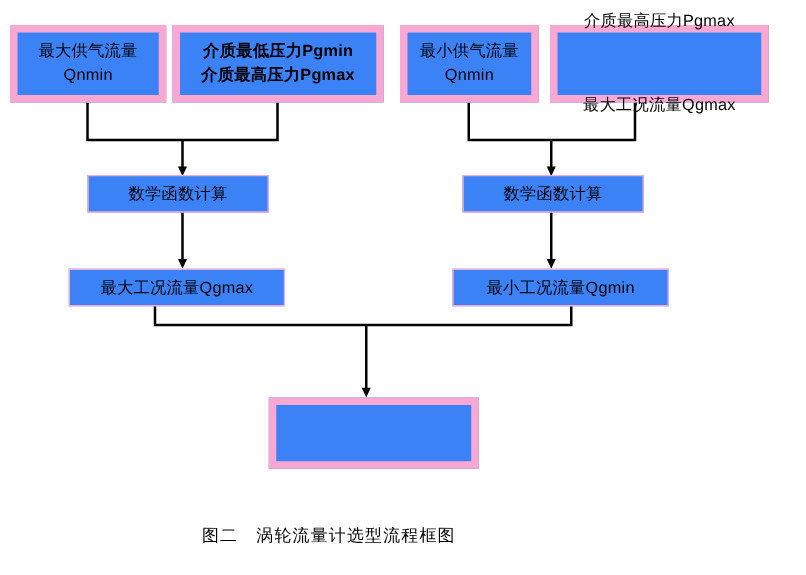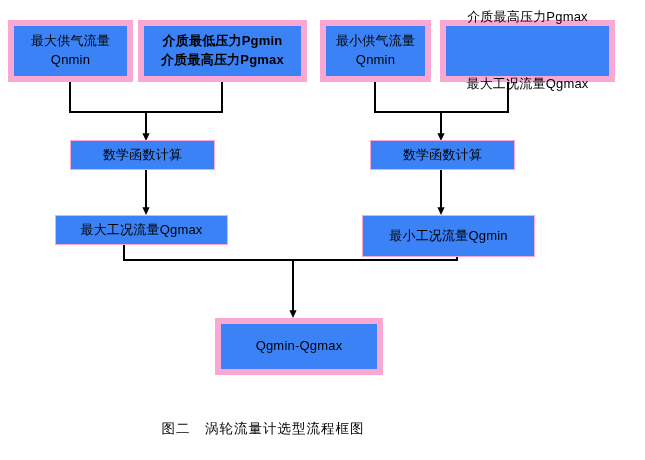--- a/index.html
+++ b/index.html
@@ -110,23 +110,22 @@
   </div>
 
   <div class="node thin" style="left:370px; top:140px; width:145px; height:30px;">
     <span class="node-line">数学函数计算</span>
   </div>
 
   <div class="node thin" style="left:55px; top:215px; width:173px; height:30px;">
     <span class="node-line">最大工况流量Qgmax</span>
   </div>
 
-  <div class="node thin" style="left:362px; top:215px; width:173px; height:42px;">
+  <div class="node thin" style="left:362px; top:215px; width:173px; height:30px;">
     <span class="node-line">最小工况流量Qgmin</span>
   </div>
 
   <div class="node" style="left:215px; top:318px; width:168px; height:57px;">
-    <span class="node-line">Qgmin-Qgmax</span>
   </div>
 
   <div class="caption" style="top:420px;">图二　涡轮流量计选型流程框图</div>
 
 </div>
 
 </body></html>

